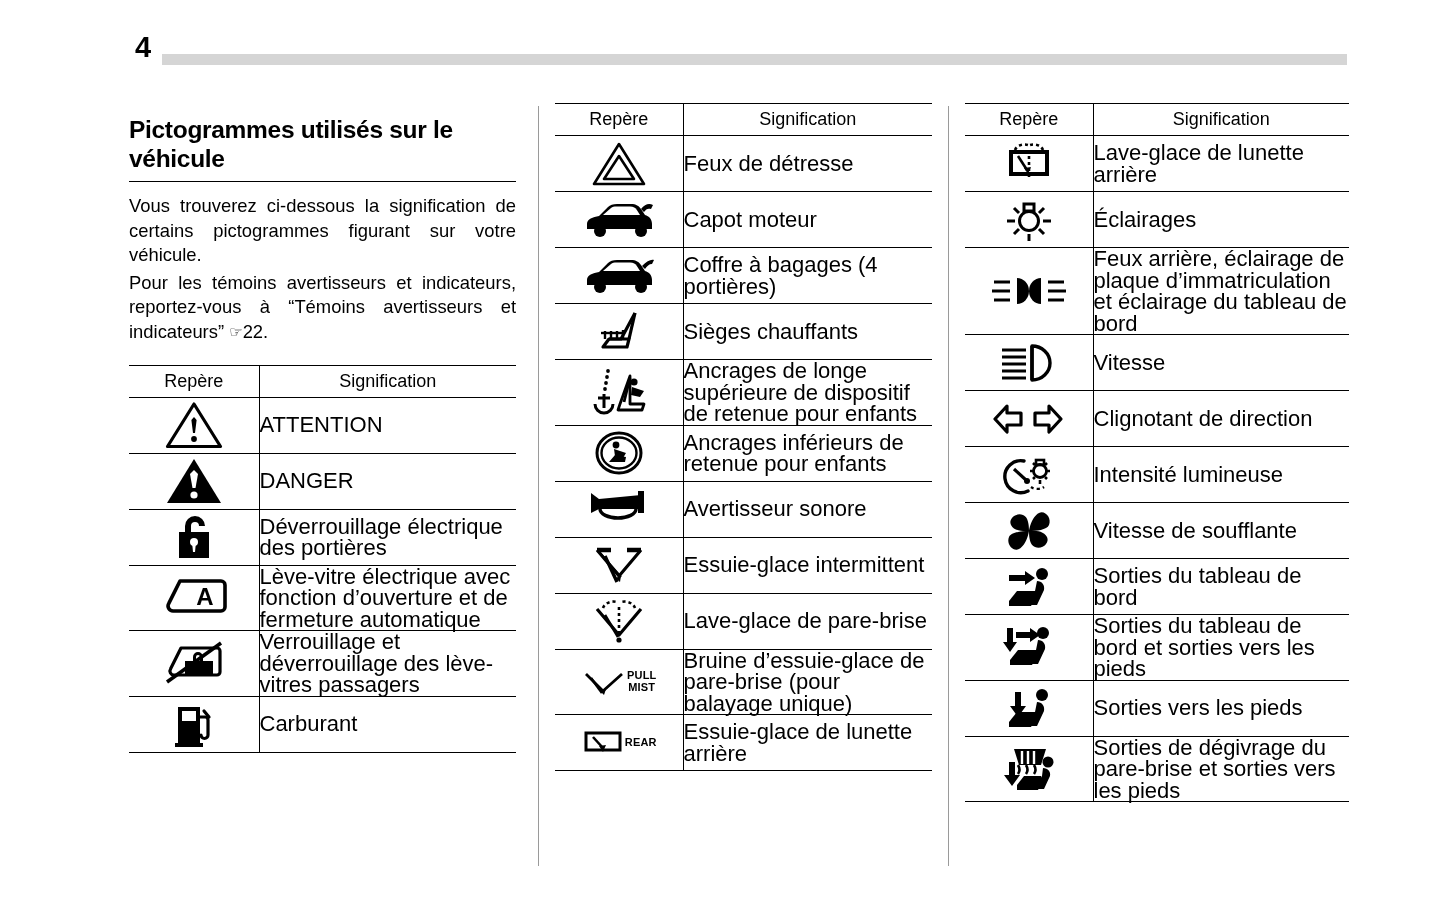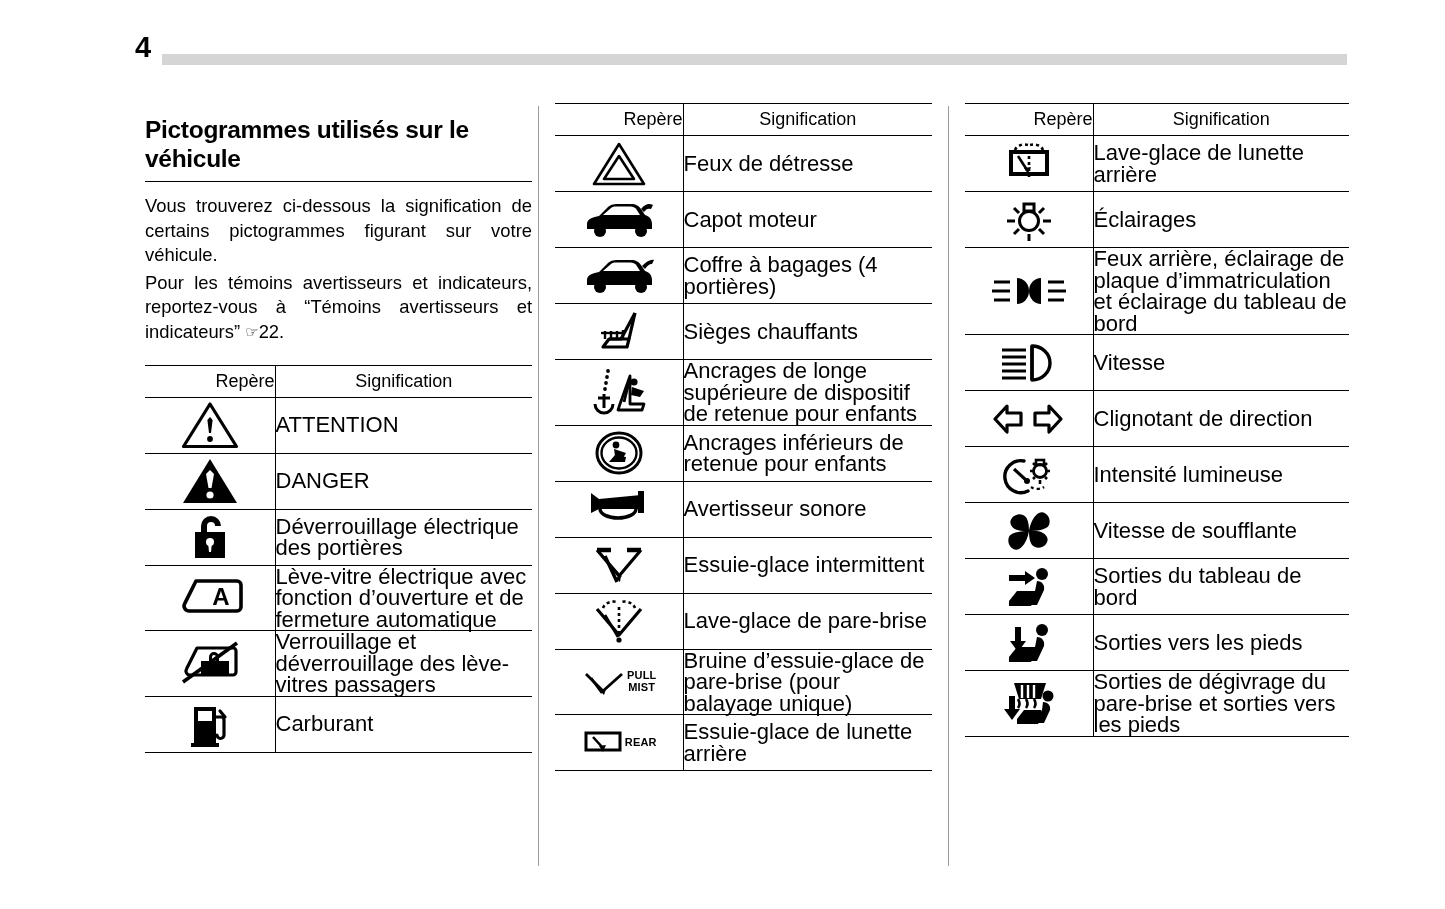--- a/index.html
+++ b/index.html
@@ -47,21 +47,21 @@
     position: absolute;
     left: 0;
     top: 103px;
     width: 1445px;
     height: 780px;
   }
   .col {
     position: absolute;
     top: 0;
   }
-  #col-left  { left: 145px; width: 387px; }
+  #col-left  { left: 129px; width: 387px; }
   #col-mid   { left: 555px; width: 377px; }
   #col-right { left: 965px; width: 384px; }
 
   .col-divider {
     position: absolute;
     top: 3px;
     width: 1px;
     height: 760px;
     background: #9a9a9a;
   }
@@ -115,21 +115,21 @@
     font-size: 18px;
     font-weight: normal;
     text-align: center;
     height: 31px;
     line-height: 31px;
   }
   .td-rep {
     text-align: center;
     border-right: 1.6px solid #000;
   }
-  .th-rep { border-right: 1.6px solid #000; text-align: right; }
+  .th-rep { border-right: 1.6px solid #000; }
   .td-sig {
     font-size: 22px;
     line-height: 21.5px;
     padding: 4px 0 4px 9px;
   }
   .icon-wrap {
     display: flex;
     align-items: center;
     justify-content: center;
     height: 100%;
@@ -584,20 +584,34 @@
                 <circle cx="41" cy="9" r="6" fill="#000"></circle>
                 <path d="M36 16 C41 16 44 20 43 25 L36 40 L29 40 L34 26 Z" fill="#000"></path>
                 <path d="M34 26 L16 26 L8 36 L8 41 L30 41 L36 30 Z" fill="#000"></path>
                 <path d="M8 10 H24 V6 L34 13 L24 20 V16 H8 Z" fill="#000"></path>
               </svg>
             </div>
           </td>
           <td class="td-sig">Sorties du tableau de bord</td>
         </tr>
 
+        <tr>
+          <td class="td-rep">
+            <div class="icon-wrap">
+              <svg width="58" height="46" viewBox="0 0 58 46" aria-hidden="true">
+                <circle cx="43" cy="9" r="6" fill="#000"></circle>
+                <path d="M38 16 C43 16 46 20 45 25 L38 40 L31 40 L36 26 Z" fill="#000"></path>
+                <path d="M36 26 L18 26 L10 36 L10 41 L32 41 L38 30 Z" fill="#000"></path>
+                <path d="M16 8 H30 V4 L40 11 L30 18 V14 H16 Z" fill="#000"></path>
+                <path d="M7 4 V18 H3 L10 28 L17 18 H13 V4 Z" fill="#000"></path>
+              </svg>
+            </div>
+          </td>
+          <td class="td-sig">Sorties du tableau de bord et sorties vers les pieds</td>
+        </tr>
 
         <tr>
           <td class="td-rep">
             <div class="icon-wrap">
               <svg width="56" height="44" viewBox="0 0 56 44" aria-hidden="true">
                 <circle cx="41" cy="9" r="6" fill="#000"></circle>
                 <path d="M36 16 C41 16 44 20 43 25 L36 40 L29 40 L34 26 Z" fill="#000"></path>
                 <path d="M34 26 L16 26 L8 36 L8 41 L30 41 L36 30 Z" fill="#000"></path>
                 <path d="M14 6 V20 H9 L17 31 L25 20 H20 V6 Z" fill="#000"></path>
               </svg>

